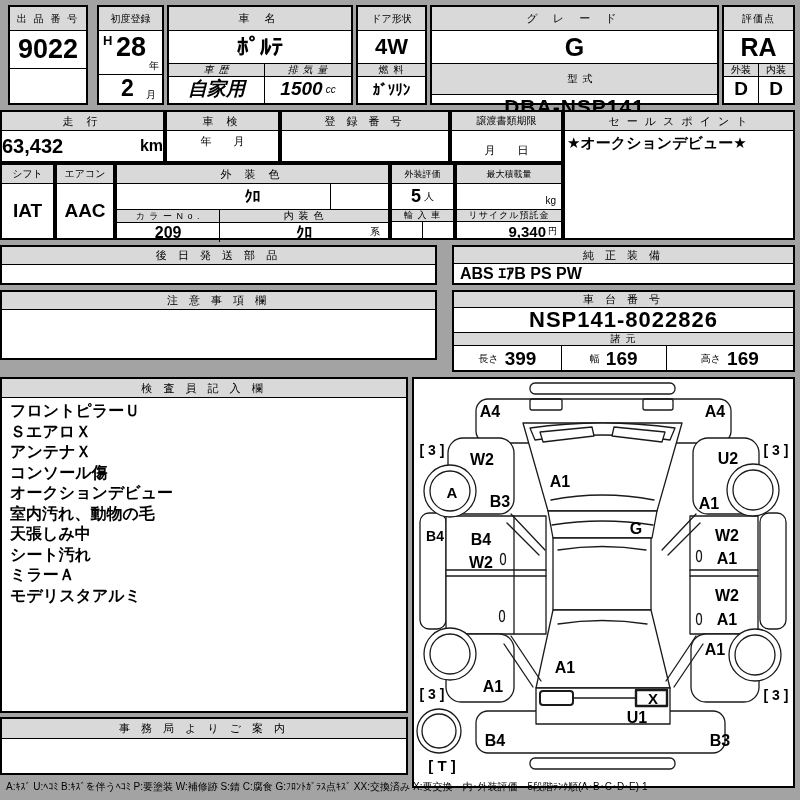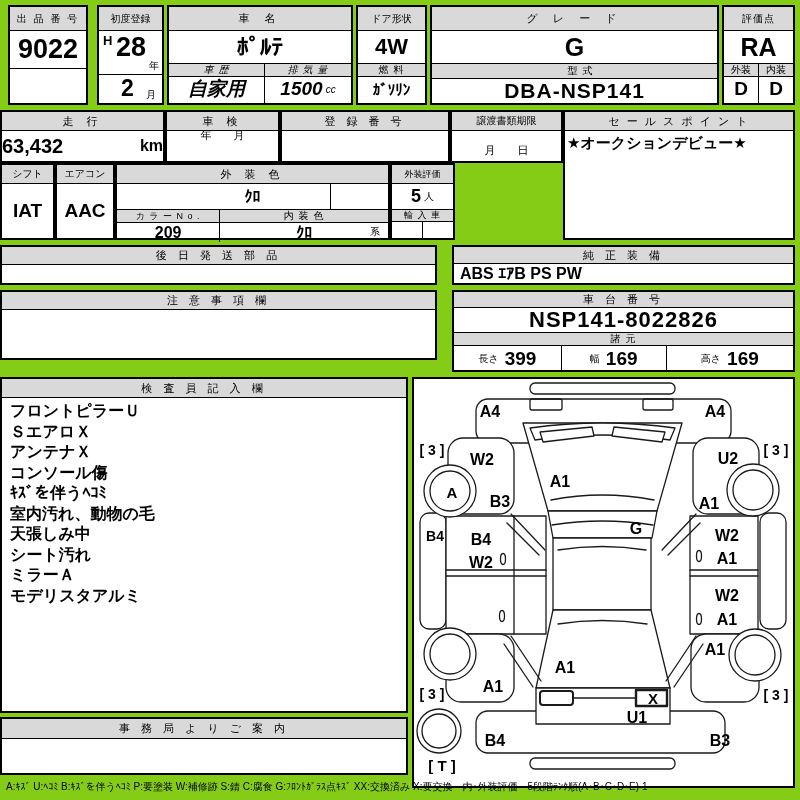--- a/index.html
+++ b/index.html
@@ -1,17 +1,17 @@
 <!DOCTYPE html>
 <html><head>
 <meta charset="utf-8">
 <style>
   html,body{margin:0;padding:0;background:#fff;}
   body{width:800px;height:800px;font-family:"Liberation Sans","DejaVu Sans",sans-serif;color:#000;}
-  .sheet{position:relative;width:800px;height:800px;background:#84cc16;overflow:hidden;}
+  .sheet{position:relative;width:800px;height:800px;background:#a3a3a3;overflow:hidden;}
   .box{position:absolute;box-sizing:border-box;border:2px solid #000;background:#fff;}
   .hd{background:#d9d9d9;border-bottom:1.5px solid #000;display:flex;align-items:center;justify-content:center;
       font-size:11px;letter-spacing:2px;white-space:nowrap;overflow:hidden;box-sizing:border-box;}
   .hd2{background:#d9d9d9;border-bottom:1.5px solid #000;border-top:1.5px solid #000;display:flex;align-items:center;justify-content:center;
       font-size:10px;letter-spacing:1px;white-space:nowrap;overflow:hidden;box-sizing:border-box;}
   .val{display:flex;align-items:center;justify-content:center;font-weight:bold;box-sizing:border-box;white-space:nowrap;}
   .unit{font-weight:normal;font-size:10px;margin-left:3px;}
   .row{display:flex;box-sizing:border-box;}
   .col{box-sizing:border-box;}
   .bL{border-left:1.5px solid #000;}
@@ -64,21 +64,21 @@
   <div class="box" style="left:356px;top:5px;width:71px;height:100px;">
     <div class="hd" style="height:24px;font-size:10px;letter-spacing:0;">ドア形状</div>
     <div class="val" style="height:32px;font-size:22px;">4W</div>
     <div class="hd2" style="height:14px;">燃 料</div>
     <div class="val" style="height:24px;font-size:15px;">ｶﾞｿﾘﾝ</div>
   </div>
 
   <div class="box" style="left:430px;top:5px;width:289px;height:100px;">
     <div class="hd" style="height:24px;letter-spacing:6px;">グ レ ー ド</div>
     <div class="val" style="height:32px;font-size:25px;">G</div>
-    <div class="hd2" style="height:16px;padding-left:12px;">型 式</div>
+    <div class="hd2" style="height:32px;padding-left:12px;">型 式</div>
     <div class="val" style="height:24px;font-size:21px;letter-spacing:1px;">DBA-NSP141</div>
   </div>
 
   <div class="box" style="left:722px;top:5px;width:73px;height:100px;">
     <div class="hd" style="height:24px;font-size:10px;letter-spacing:1px;">評価点</div>
     <div class="val" style="height:32px;font-size:25px;">RA</div>
     <div class="row" style="height:40px;">
       <div class="col" style="width:34px;">
         <div class="hd2" style="height:14px;letter-spacing:0;">外装</div>
         <div class="val" style="height:24px;font-size:19px;">D</div>
@@ -93,21 +93,21 @@
   <div class="box" style="left:0px;top:110px;width:165px;height:53px;">
     <div class="hd" style="height:19px;letter-spacing:5px;">走 行</div>
     <div class="val" style="height:30px;font-size:20px;justify-content:space-between;">
         <span>63,432</span>
         <span style="font-size:16px;margin-left:2px;font-weight:bold;">km</span>
       </div>
   </div>
 
   <div class="box" style="left:165px;top:110px;width:115px;height:53px;">
     <div class="hd" style="height:19px;letter-spacing:5px;">車 検</div>
-    <div style="height:30px;display:flex;align-items:flex-end;justify-content:center;font-size:11px;padding-bottom:18px;box-sizing:border-box;">年　　月</div>
+    <div style="height:30px;display:flex;align-items:flex-end;justify-content:center;font-size:11px;padding-bottom:12px;box-sizing:border-box;">年　　月</div>
   </div>
 
   <div class="box" style="left:280px;top:110px;width:170px;height:53px;">
     <div class="hd" style="height:19px;letter-spacing:4px;">登 録 番 号</div>
     <div style="height:30px;"></div>
   </div>
 
   <div class="box" style="left:450px;top:110px;width:113px;height:53px;">
     <div class="hd" style="height:19px;font-size:10px;letter-spacing:0;">譲渡書類期限</div>
     <div style="height:30px;display:flex;align-items:flex-end;justify-content:center;font-size:11px;padding-bottom:3px;box-sizing:border-box;">月　　日</div>
@@ -153,20 +153,29 @@
         <span>5</span>
         <span class="unit">人</span>
       </div>
     <div class="hd2" style="height:13px;font-size:9px;">輸 入 車</div>
     <div class="row" style="height:18px;">
       <div class="col" style="width:31px;"></div>
       <div class="col bL" style="width:31px;"></div>
     </div>
   </div>
 
+  <div class="box" style="left:455px;top:163px;width:108px;height:77px;">
+    <div class="hd" style="height:19px;font-size:9px;letter-spacing:0;">最大積載量</div>
+    <div style="height:25px;display:flex;align-items:flex-end;justify-content:flex-end;font-size:10px;padding:0 5px 3px 0;box-sizing:border-box;">kg</div>
+    <div class="hd2" style="height:13px;font-size:9px;">リサイクル預託金</div>
+    <div style="height:18px;display:flex;align-items:center;justify-content:flex-end;padding-right:4px;box-sizing:border-box;">
+        <span style="font-weight:bold;font-size:15px;">9,340</span>
+        <span style="font-size:9px;margin-left:2px;">円</span>
+      </div>
+  </div>
 
   <div class="box" style="left:0px;top:245px;width:437px;height:40px;">
     <div class="hd" style="height:18px;letter-spacing:4px;">後 日 発 送 部 品</div>
     <div style="height:18px;"></div>
   </div>
 
   <div class="box" style="left:452px;top:245px;width:343px;height:40px;">
     <div class="hd" style="height:17px;letter-spacing:4px;">純 正 装 備</div>
     <div style="height:19px;display:flex;align-items:center;font-weight:bold;font-size:16px;padding-left:6px;box-sizing:border-box;">ABS ｴｱB PS PW</div>
   </div>
@@ -196,21 +205,21 @@
     </div>
   </div>
 
   <div class="box" style="left:0px;top:377px;width:408px;height:336px;">
     <div class="hd" style="height:19px;letter-spacing:4px;">検 査 員 記 入 欄</div>
     <div style="padding:3px 8px;">
         <div class="note">フロントピラーＵ</div>
         <div class="note">ＳエアロＸ</div>
         <div class="note">アンテナＸ</div>
         <div class="note">コンソール傷</div>
-        <div class="note">ｷｽﾞを伴うﾍｺﾐ</div>
+        <div class="note">オークションデビュー</div>
         <div class="note">室内汚れ、動物の毛</div>
         <div class="note">天張しみ中</div>
         <div class="note">シート汚れ</div>
         <div class="note">ミラーＡ</div>
         <div class="note">モデリスタアルミ</div>
       </div>
   </div>
 
   <div class="box" style="left:0px;top:717px;width:408px;height:58px;">
     <div class="hd" style="height:20px;letter-spacing:4px;">事 務 局 よ り ご 案 内</div>

